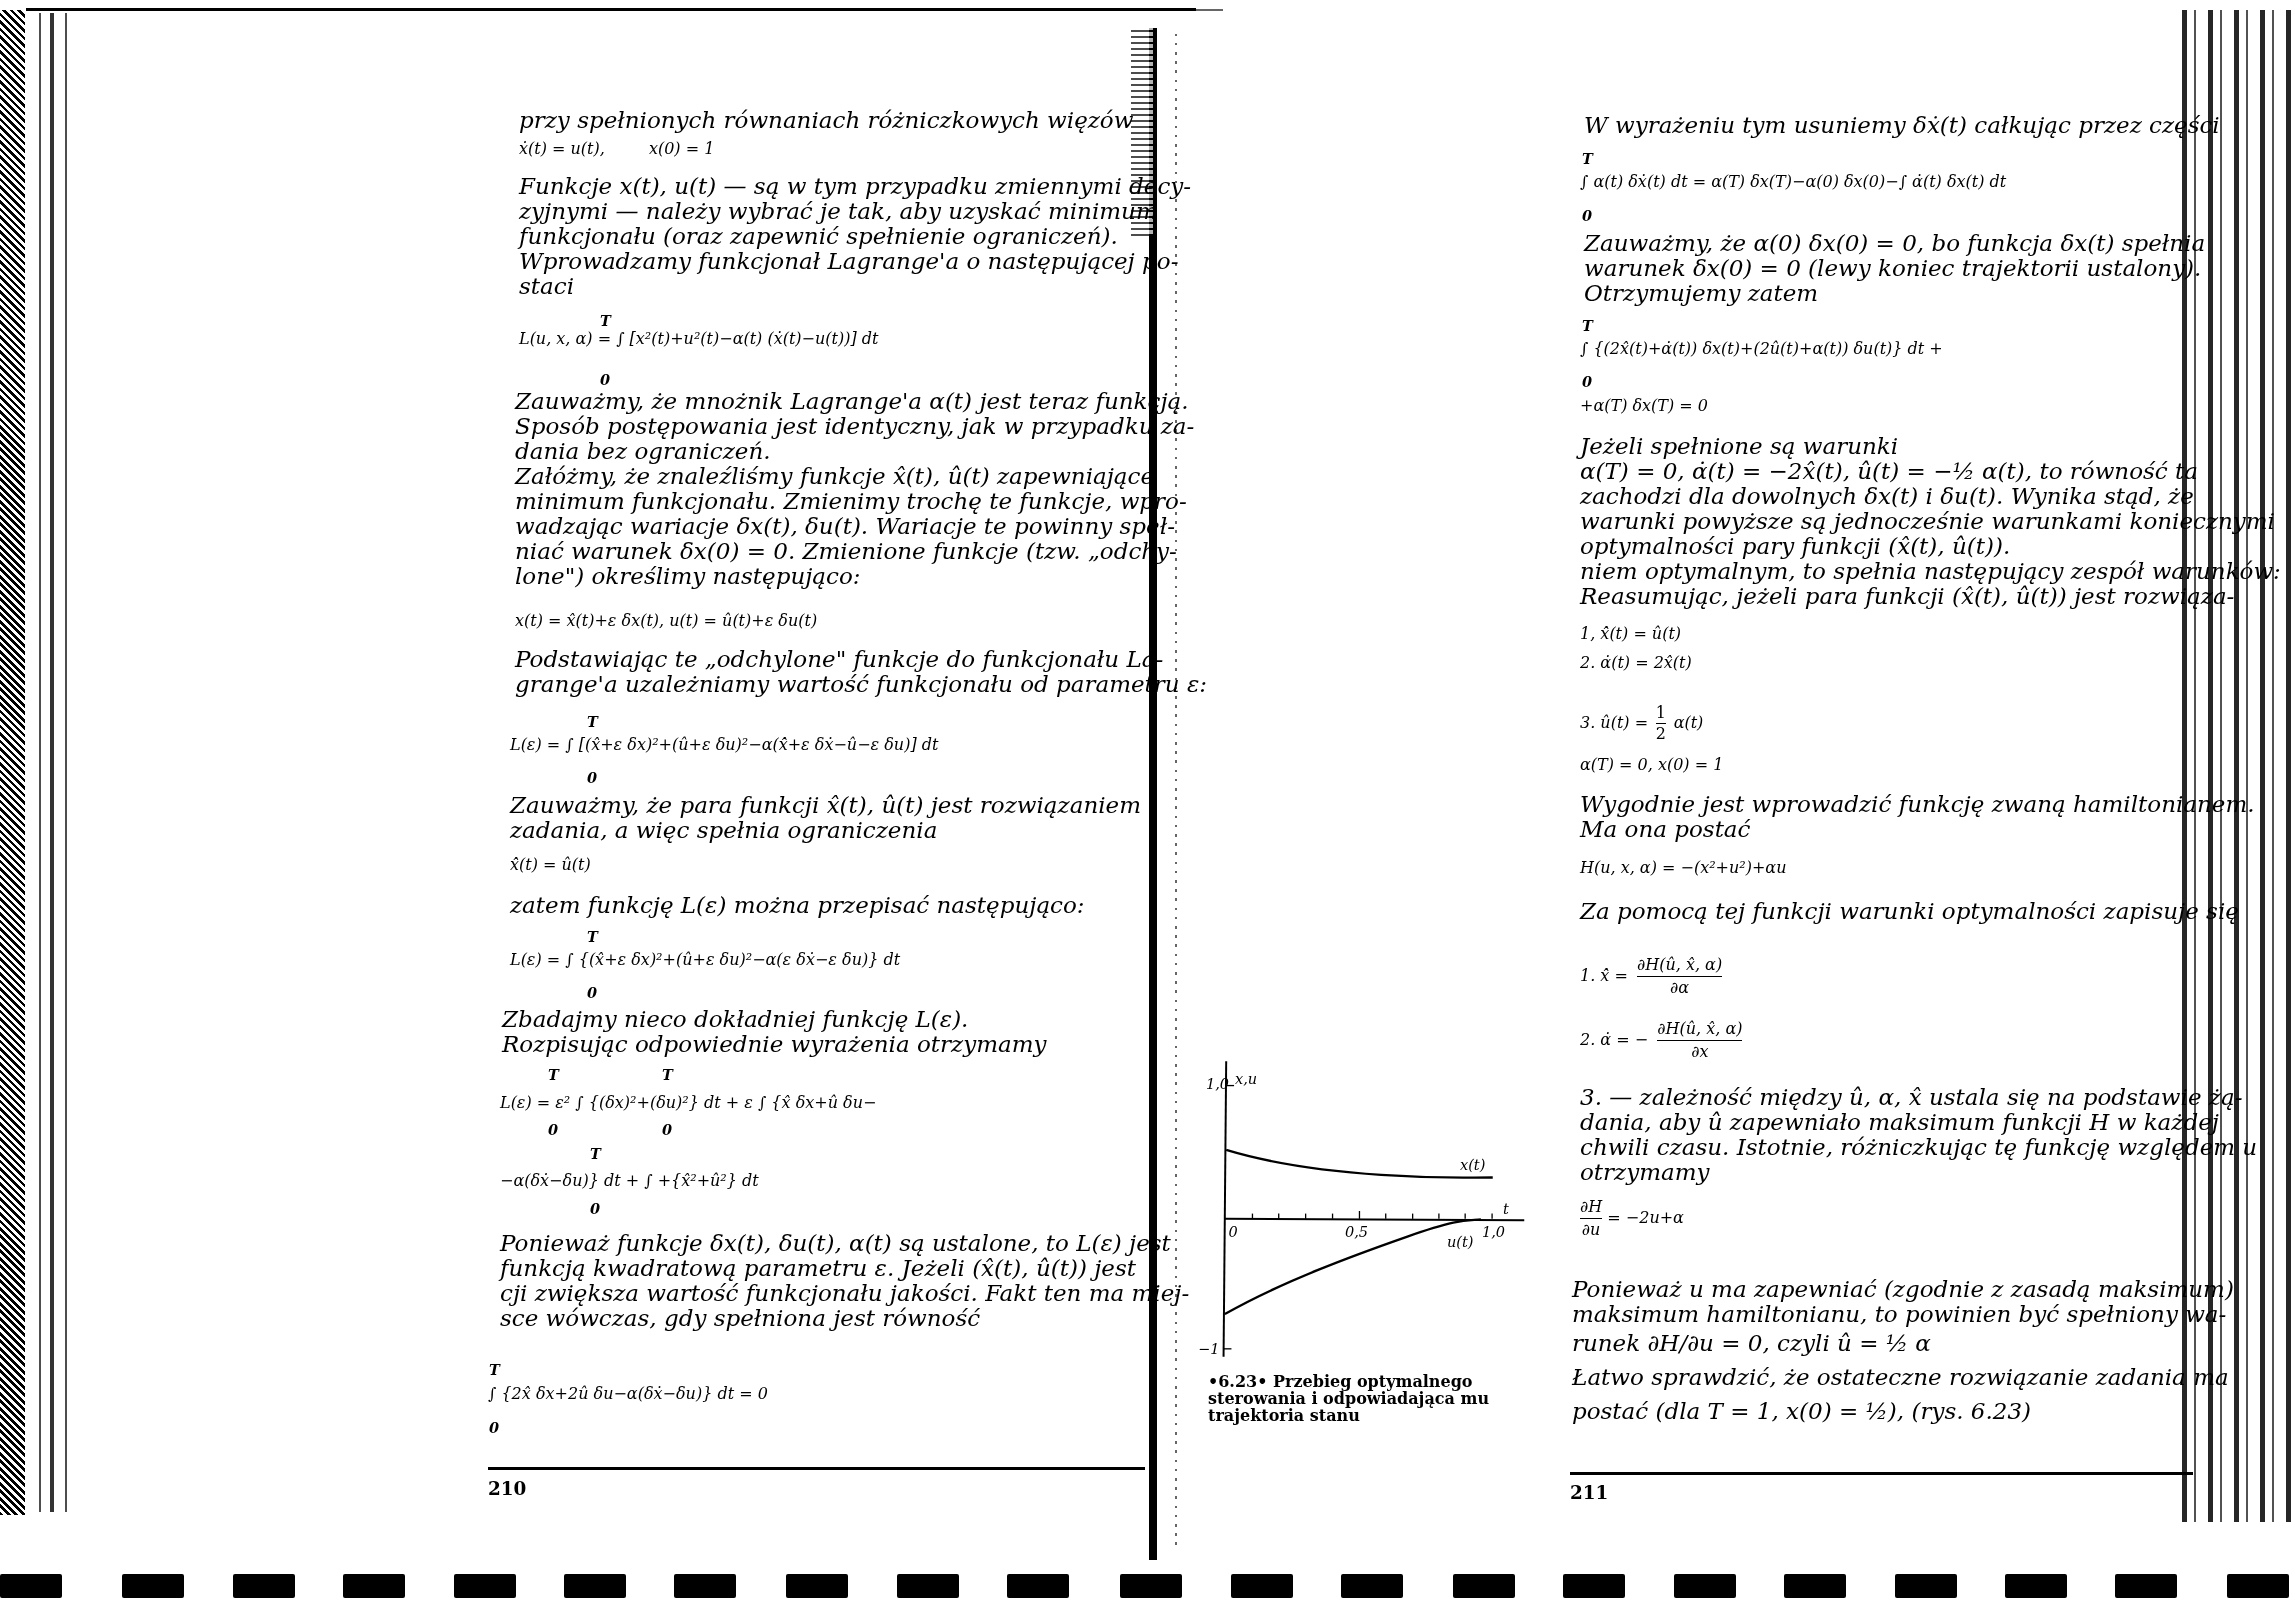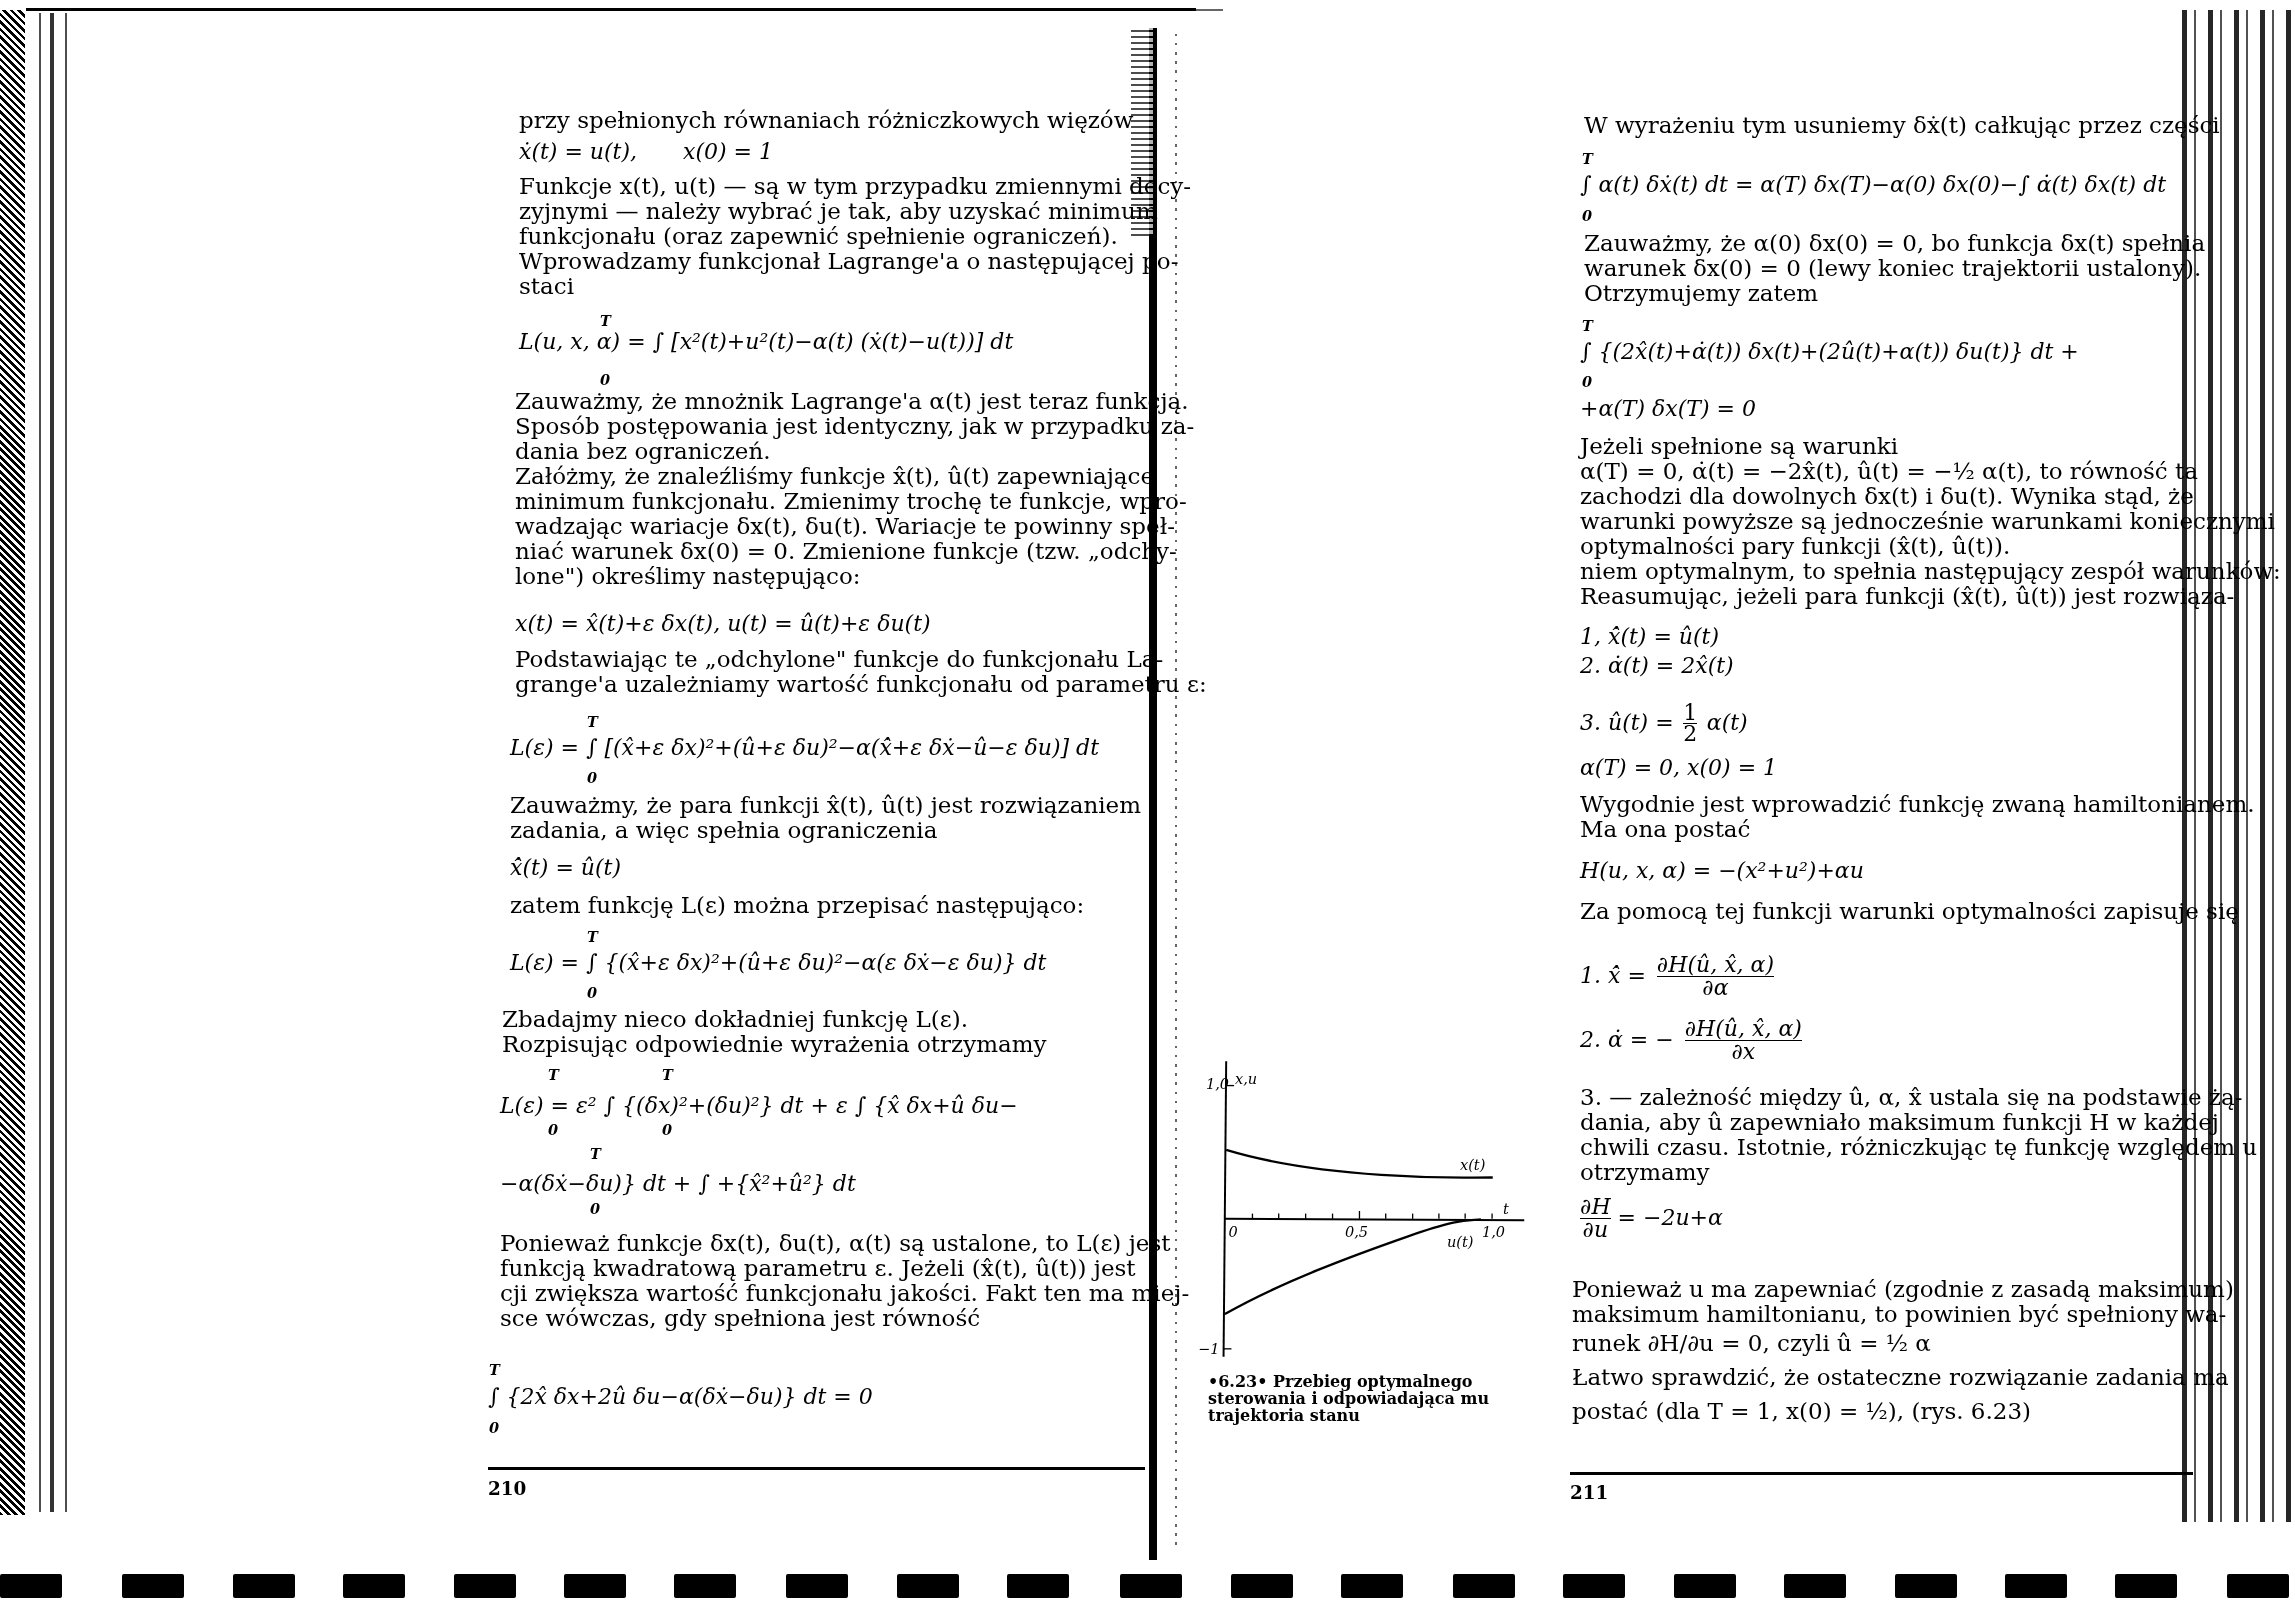--- a/index.html
+++ b/index.html
@@ -19,23 +19,23 @@
     background: repeating-linear-gradient(0deg, #000 0 2px, #fff 2px 6px); opacity: .7; }
   .gutter-dot { position: absolute; left: 1175px; top: 33px; width: 2px; height: 1512px;
     background: repeating-linear-gradient(0deg, #000 0 2.6px, transparent 2.6px 9.2px); opacity: .6; }
   .edge-right { position: absolute; left: 2182px; top: 10px; width: 113px; height: 1512px;
     background: repeating-linear-gradient(90deg, #000 0 5.3px, #fff 5.3px 12px, #333 12px 14.5px, #fff 14.5px 26px); opacity: .85; }
   .sprockets { position: absolute; left: 0; top: 1574px; width: 2295px; height: 25px; display: flex; }
   .sprocket { position: absolute; top: 0; width: 62px; height: 24px; background: #000; border-radius: 2px; }
 
   .page { position: absolute; font-size: 23px; line-height: 25px; }
   .page p { margin: 0; }
-  .line { white-space: nowrap; }
+  .line { white-space: nowrap; font-style: italic; }
   .just { text-align: justify; }
-  .eq { position: absolute; font-style: italic; white-space: nowrap; font-size: 22px; }
+  .eq { position: absolute; font-style: italic; white-space: nowrap; font-size: 16px; }
   .lim-t, .lim-0 { position: absolute; font-size: 14.5px; font-style: italic; font-weight: bold; }
   .rule { position: absolute; height: 3.3px; background: #000; }
   .pageno { position: absolute; font-weight: bold; font-size: 18.4px; }
 
   .figure { position: absolute; left: 1210px; top: 1058px; width: 316px; height: 302px; }
   .caption { position: absolute; left: 1208px; top: 1373px; width: 316px; font-size: 16px; line-height: 17px; font-weight: bold; }
   .axis-lbl { position: absolute; font-style: italic; font-size: 14.5px; }
 </style>
 </head>
 <body>

